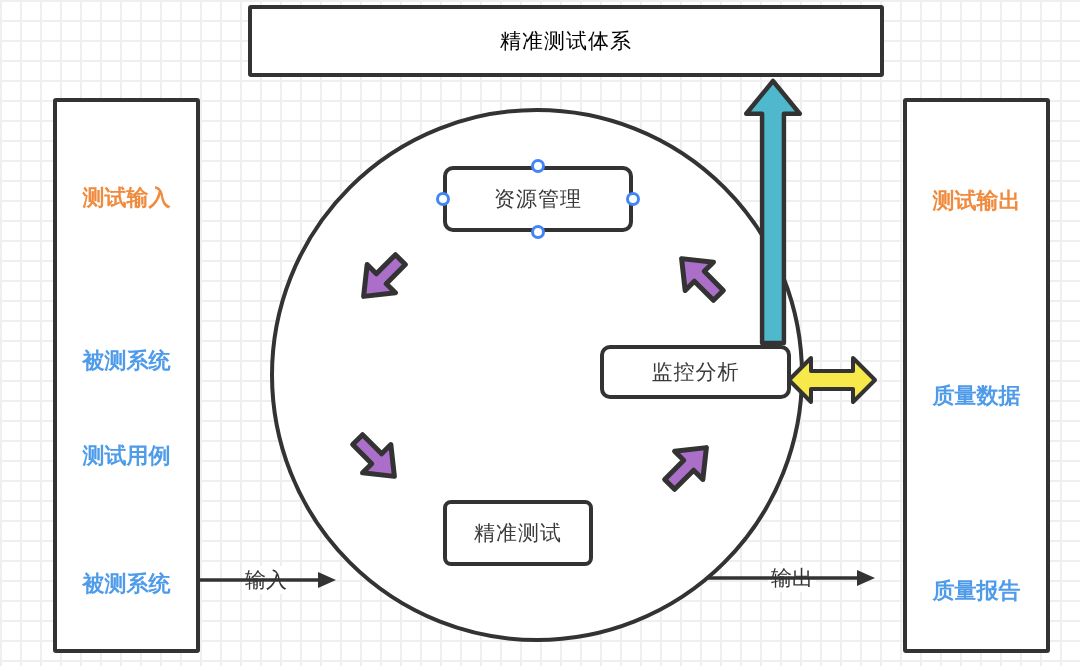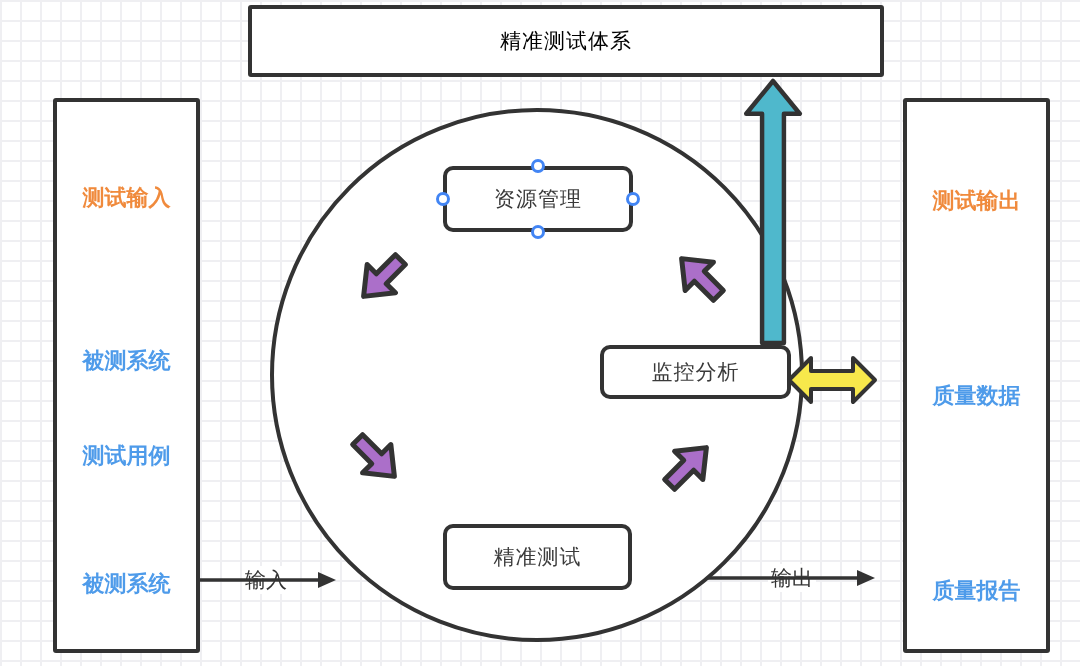--- a/index.html
+++ b/index.html
@@ -50,21 +50,21 @@
     position:absolute;background:#fff;
     border:4px solid #333;border-radius:10px;
     box-sizing:border-box;
     display:flex;align-items:center;justify-content:center;
     font-size:21px;color:#3a3a3a;letter-spacing:1px;
     z-index:3;
   }
   .node-test-mgmt{left:443px;top:166px;width:190px;height:66px;}
   .node-resource{left:290px;top:342px;width:190px;height:67px;}
   .node-monitor{left:600px;top:345px;width:191px;height:54px;}
-  .node-precision{left:443px;top:524px;width:189px;height:66px;}
+  .node-precision{left:443px;top:500px;width:150px;height:66px;border-radius:8px;}
   .handle{
     position:absolute;width:14px;height:14px;
     border:3px solid #4285F4;border-radius:50%;
     background:#fff;box-sizing:border-box;z-index:4;
   }
   .arrow-svg{position:absolute;z-index:2;}
   .cycle-arrow{width:48px;height:58px;z-index:3;}
   .feedback-arrow{left:743px;top:78px;width:60px;height:268px;z-index:2;}
   .exchange-arrow{left:786px;top:354px;width:92px;height:52px;z-index:5;}
   .connector{position:absolute;z-index:1;}

